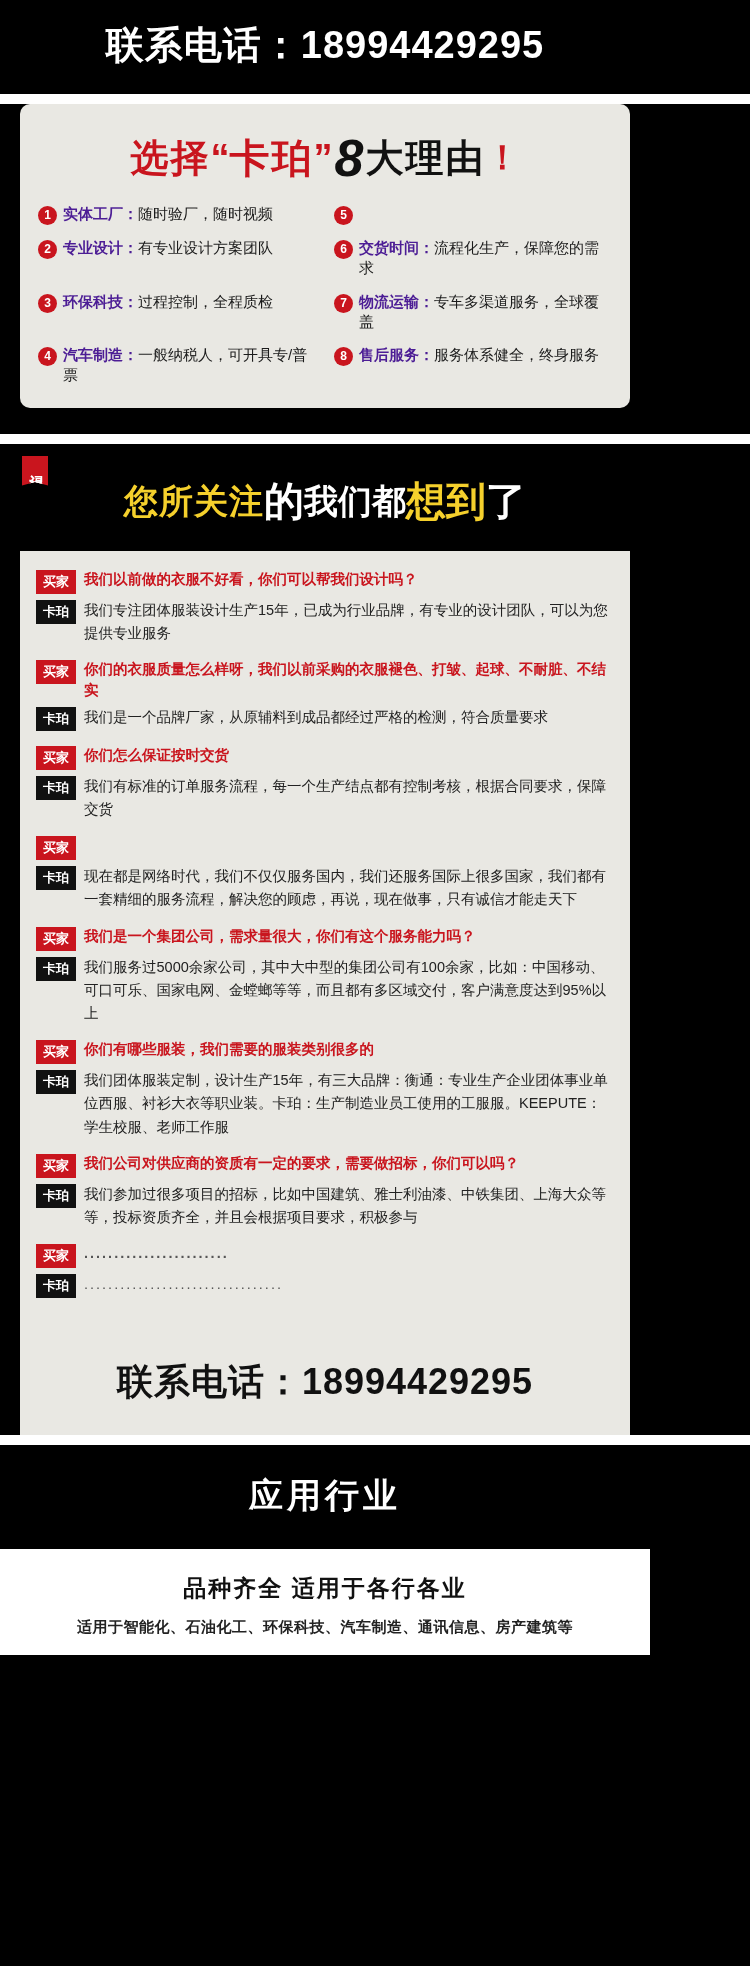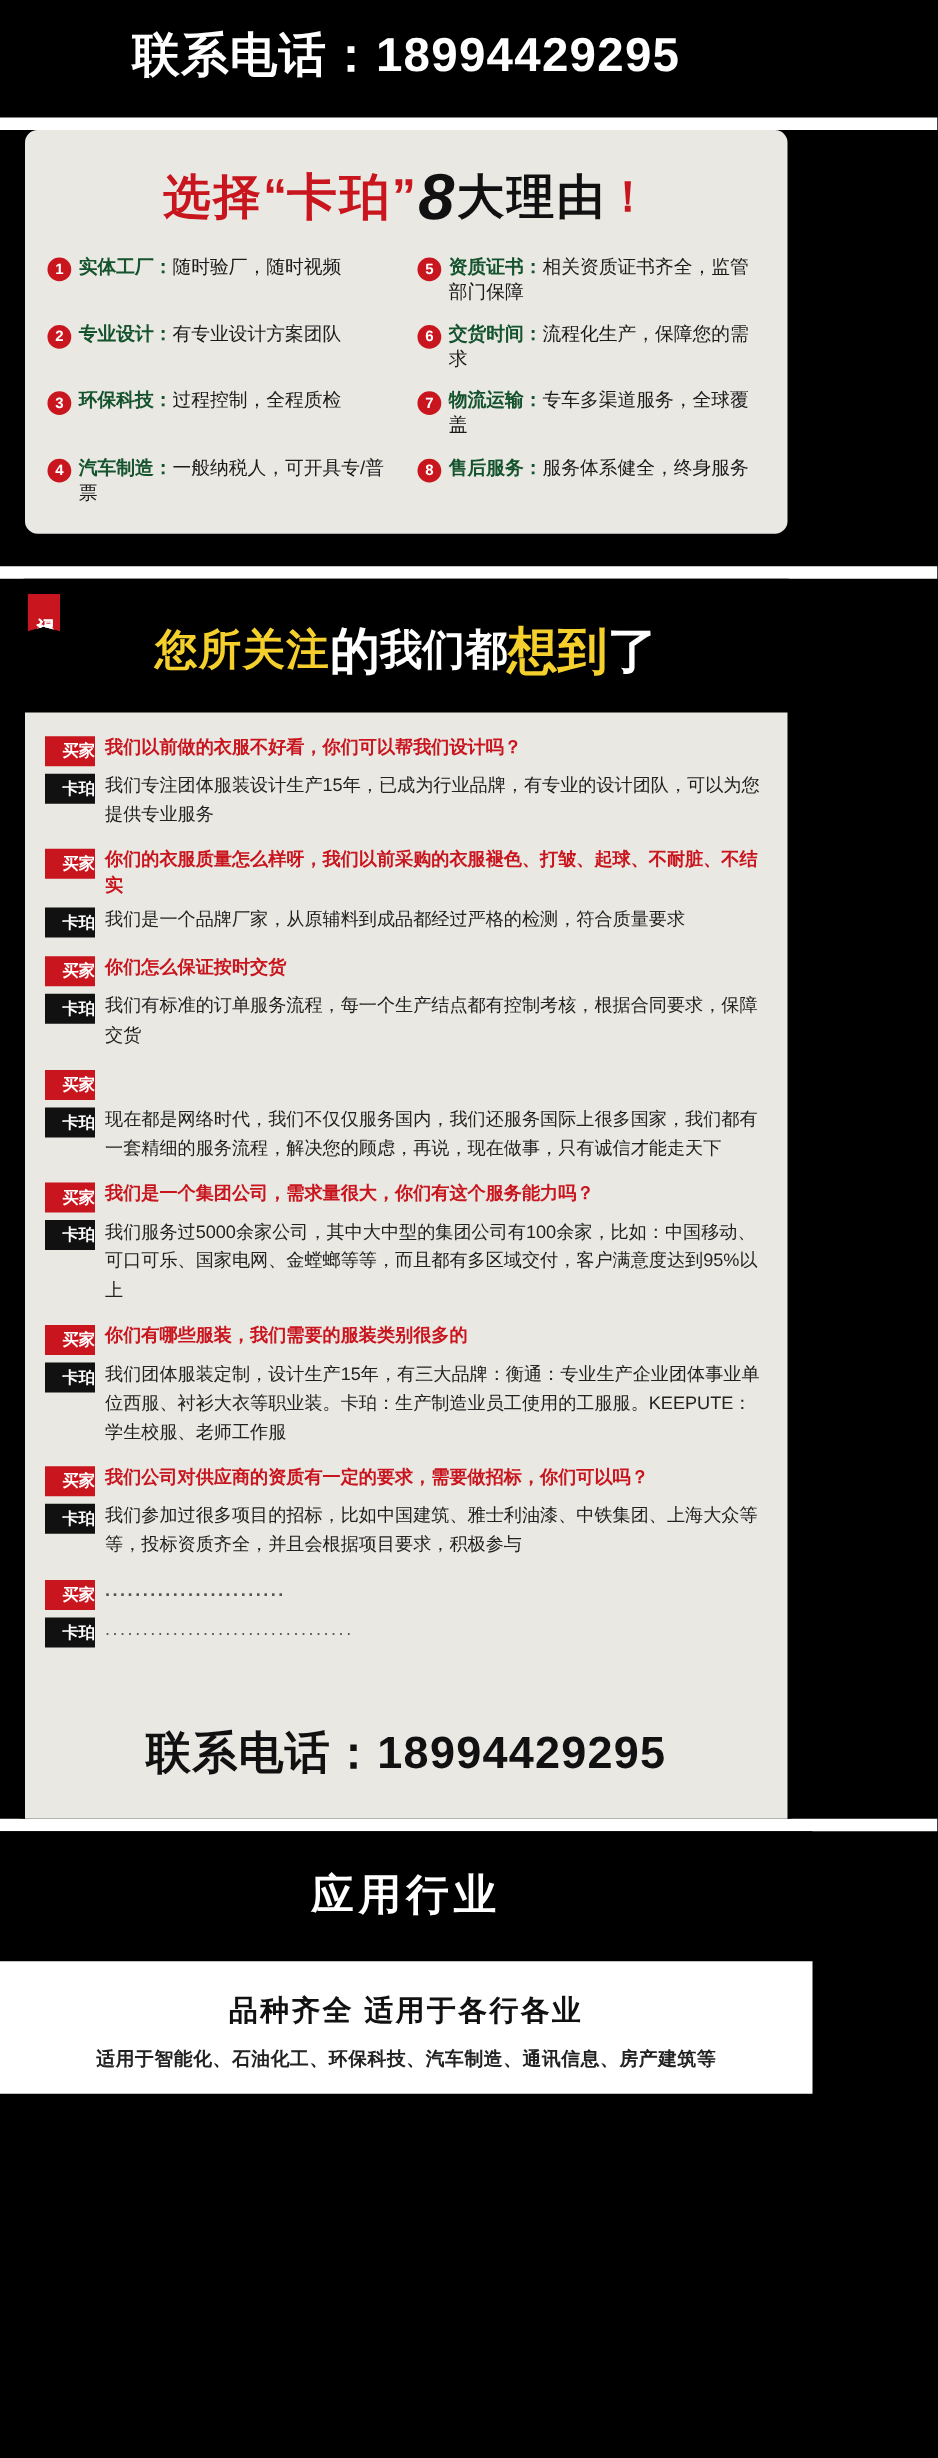--- a/index.html
+++ b/index.html
@@ -92,21 +92,21 @@
     background: #c9151e;
     color: #fff;
     font-size: 12px;
     line-height: 19px;
     text-align: center;
     margin-right: 6px;
     margin-top: 2px;
     font-weight: bold;
   }
   .reason-text { font-size: 15px; color: #1b1b1b; line-height: 1.35; }
-  .reason-text b { color: #14532d; font-weight: bold; }
+  .reason-text b { color: #4c1d95; font-weight: bold; }
 
   
   .sec-qa { background: #000; padding: 0 0 0 0; position: relative; border-radius: 20px; }
   .qa-headline-wrap {
     position: relative;
     text-align: center;
     padding: 30px 0 22px 0;
     white-space: nowrap;
   }
   .ribbon {
@@ -132,21 +132,21 @@
   .qa-card {
     margin: 0 20px;
     background: #e9e8e3;
     padding: 18px 16px 20px 16px;
   }
   .qa-block { margin-bottom: 14px; }
   .qa-row { display: flex; align-items: flex-start; margin-bottom: 5px; }
   .tag {
     flex: 0 0 auto;
     width: 40px;
-    text-align: right;
+    text-align: center;
     font-size: 13px;
     font-weight: bold;
     color: #fff;
     padding: 3px 0;
     margin-right: 8px;
     margin-top: 1px;
   }
   .tag-q { background: #c9151e; }
   .tag-a { background: #111; }
   .q-text {
@@ -227,21 +227,20 @@
 
       <div class="reason-grid">
 
         <div class="reason-item">
           <span class="num-badge">1</span>
           <span class="reason-text"><b>实体工厂：</b><span>随时验厂，随时视频</span></span>
         </div>
 
         <div class="reason-item">
           <span class="num-badge">5</span>
-          <span class="reason-text"><b>资质证书：</b><span>相关资质证书齐全，监管部门保障</span></span>
         </div>
 
         <div class="reason-item">
           <span class="num-badge">2</span>
           <span class="reason-text"><b>专业设计：</b><span>有专业设计方案团队</span></span>
         </div>
 
         <div class="reason-item">
           <span class="num-badge">6</span>
           <span class="reason-text"><b>交货时间：</b><span>流程化生产，保障您的需求</span></span>

